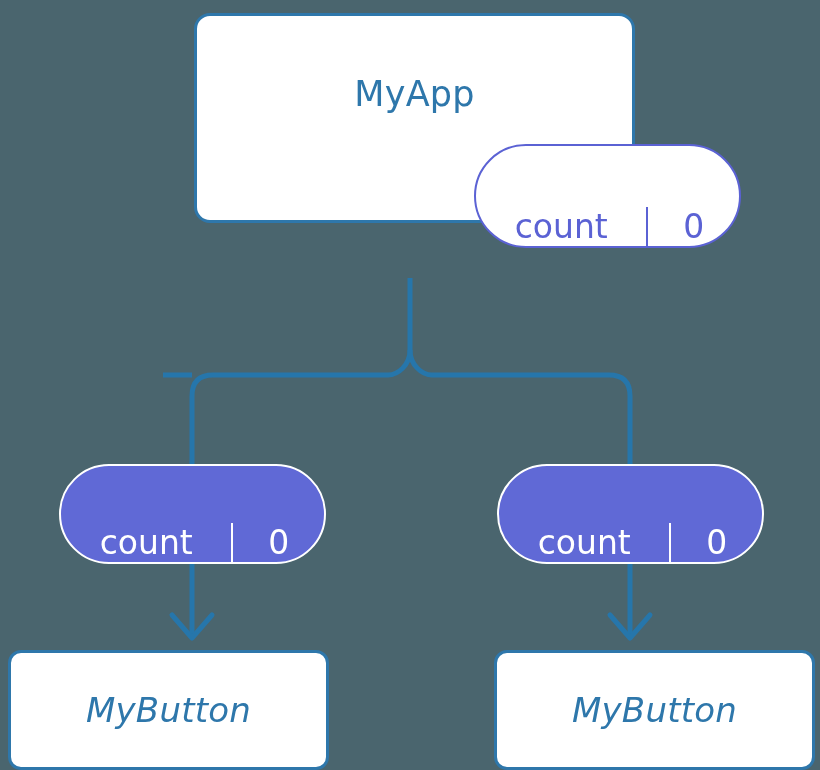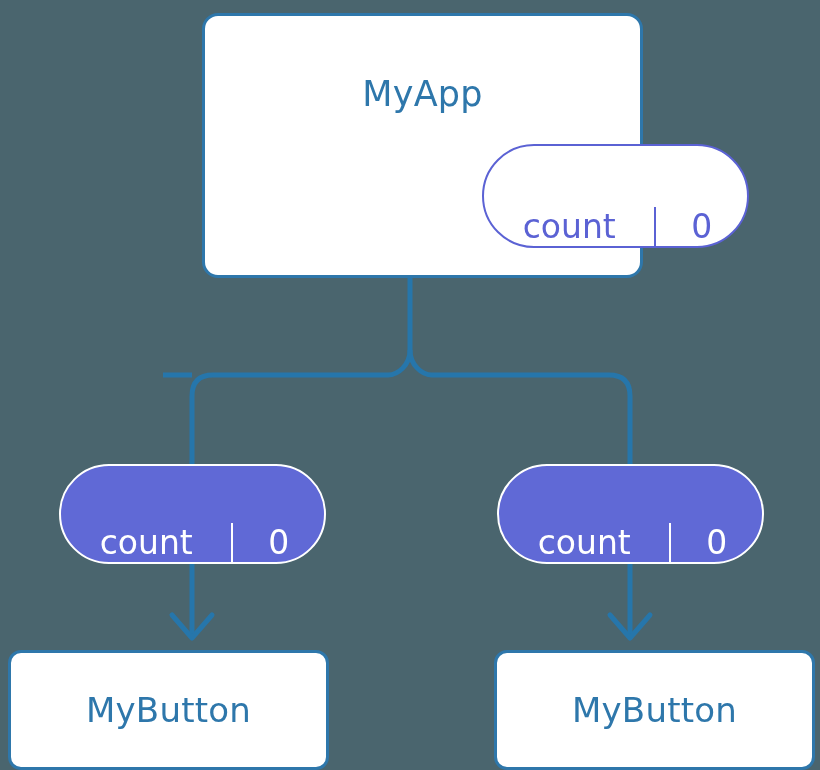--- a/index.html
+++ b/index.html
@@ -39,24 +39,24 @@
     color: #2e77ab;
     font-size: 34px;
     font-weight: 400;
     letter-spacing: 0.2px;
     text-align: center;
     white-space: nowrap;
   }
 
   
   #app-card {
-    left: 202px;
+    left: 194px;
     top: 13px;
     width: 441px;
-    height: 265px;
+    height: 210px;
     border-radius: 16px;
   }
   #app-card .comp-title {
     position: absolute;
     left: 0;
     right: 0;
     top: 58px;
     font-size: 35px;
   }
 
@@ -69,20 +69,21 @@
   }
   #btn-card-left  { left: 8px; }
   #btn-card-right { left: 494px; }
   .btn-card .comp-title {
     position: absolute;
     left: 0;
     right: 0;
     top: 50%;
     transform: translateY(-50%);
     font-size: 34px;
+    font-style: italic;
   }
 
   
   .pill {
     position: absolute;
     display: flex;
     align-items: flex-end;
     box-sizing: border-box;
     border-radius: 999px;
     overflow: hidden;

